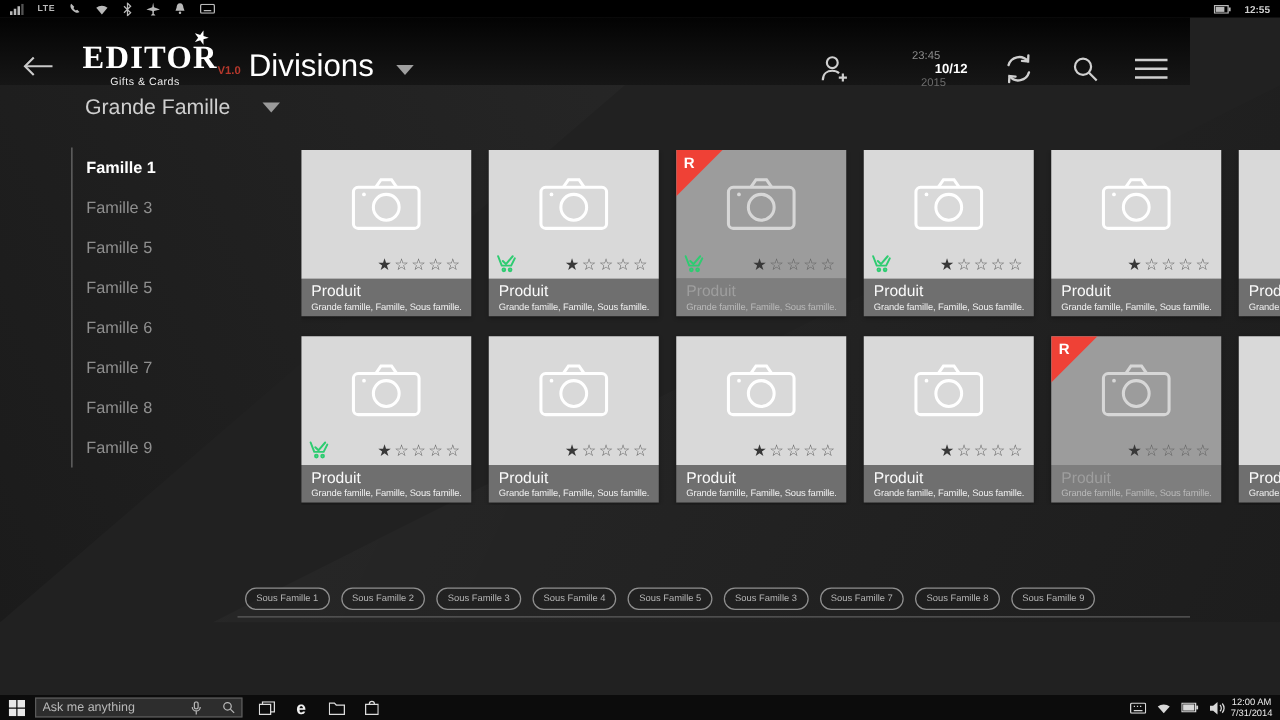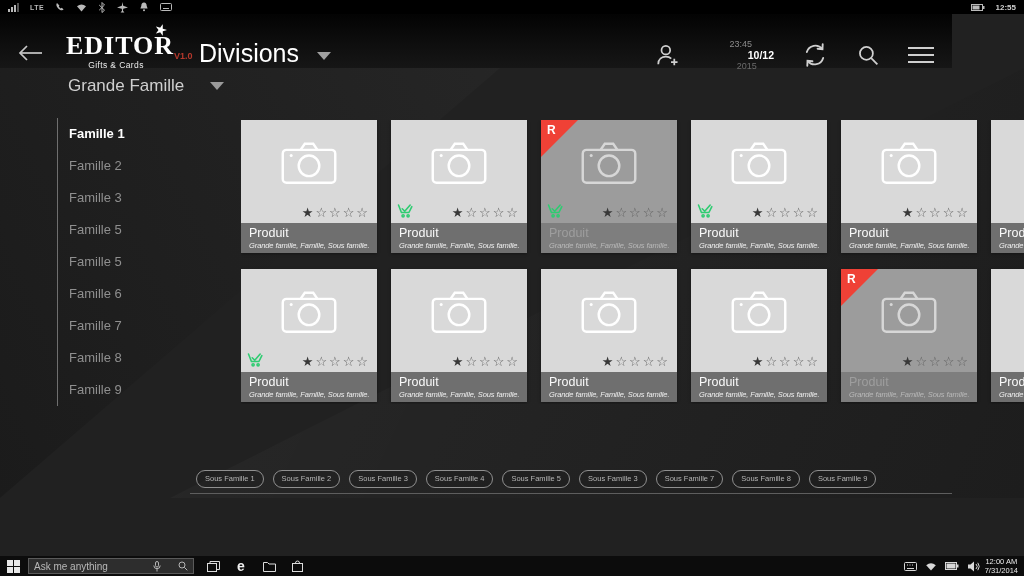--- a/index.html
+++ b/index.html
@@ -67,21 +67,21 @@
   .stars{position:absolute;right:7px;bottom:4px;font-size:13px;letter-spacing:2px;
     font-family:"DejaVu Sans",sans-serif;line-height:1;}
   .st-f{color:#383838;} .st-o{color:#5f5f5f;}
   .check{position:absolute;left:5px;bottom:3px;width:20px;height:20px;}
   .corner{position:absolute;top:0;left:0;width:0;height:0;
     border-top:37px solid #ef4136;border-right:37px solid transparent;}
   .corner-l{position:absolute;top:3px;left:6px;color:#fff;font-weight:700;font-size:12px;}
   .tile-cap{height:30px;background:#6f6f6f;padding:3px 8px 0;box-sizing:border-box;overflow:hidden;}
   .tile.dim .tile-cap{background:#7e7e7e;}
   .cap-t{font-size:12.5px;color:#fafafa;line-height:1.2;white-space:nowrap;}
-  .cap-s{font-size:7.5px;letter-spacing:-.1px;color:#f0f0f0;white-space:nowrap;font-style:italic;}
+  .cap-s{font-size:7.5px;letter-spacing:-.1px;color:#f0f0f0;white-space:nowrap;}
   .tile.dim .cap-t{color:#9e9e9e;}
   .tile.dim .cap-s{color:#b9b9b9;}
 
   
   #pills{position:absolute;left:196px;top:470px;display:flex;gap:9px;}
   .pill{height:16px;line-height:16px;padding:0 8px;border:1px solid #8f8f8f;border-radius:9px;
     font-size:7.5px;color:#b5b5b5;background:rgba(30,30,30,.35);cursor:pointer;white-space:nowrap;}
   #pills-divider{position:absolute;left:190px;top:493px;width:762px;height:1px;background:#5e5e5e;}
 
   
@@ -212,21 +212,20 @@
     </div>
   </div>
 
   <div id="grandefamille">
     <span class="gf-label">Grande Famille</span>
     <span class="caret"></span>
   </div>
 
   <div id="famlist">
       <div class="fam-item sel">Famille 1</div>
-      <div class="fam-item">Famille 2</div>
       <div class="fam-item">Famille 3</div>
       <div class="fam-item">Famille 5</div>
       <div class="fam-item">Famille 5</div>
       <div class="fam-item">Famille 6</div>
       <div class="fam-item">Famille 7</div>
       <div class="fam-item">Famille 8</div>
       <div class="fam-item">Famille 9</div>
     </div>
 
   <div id="grid">

